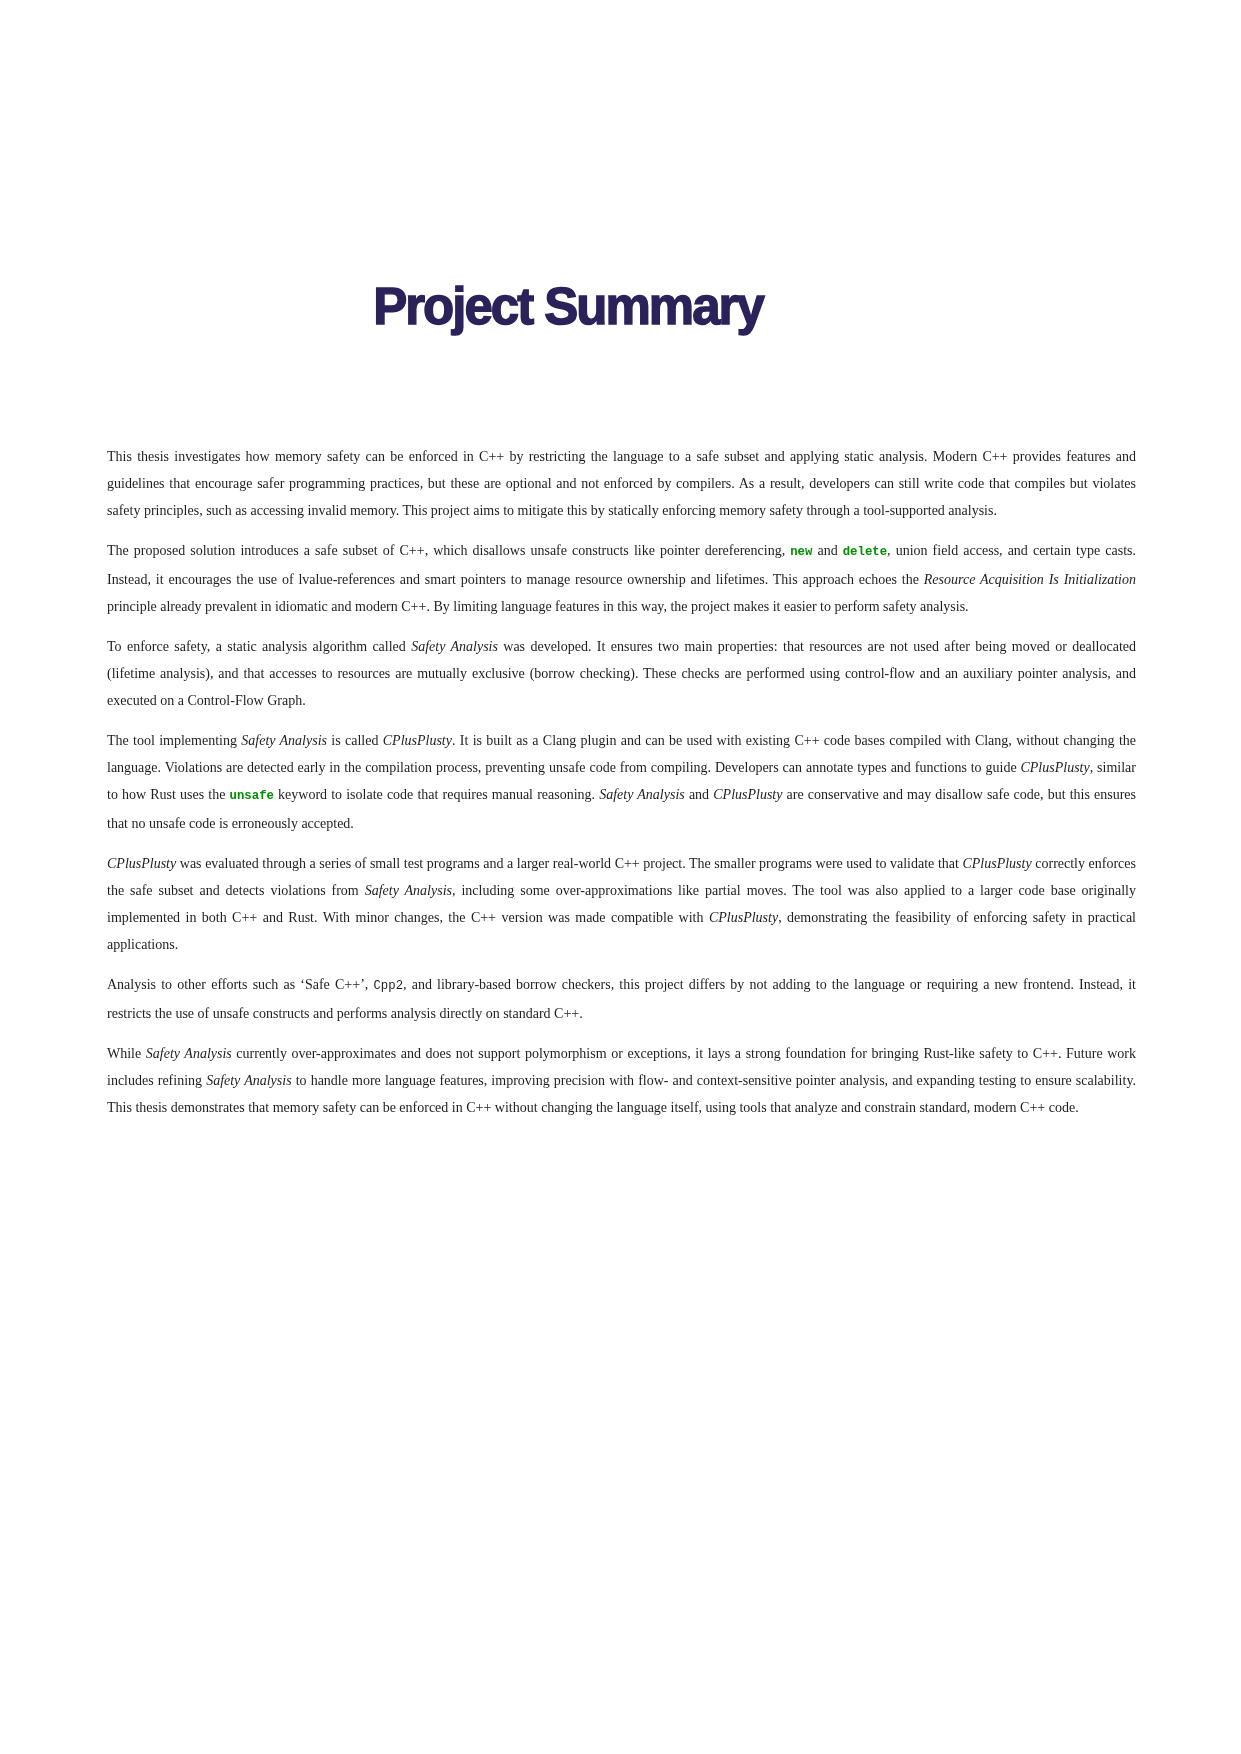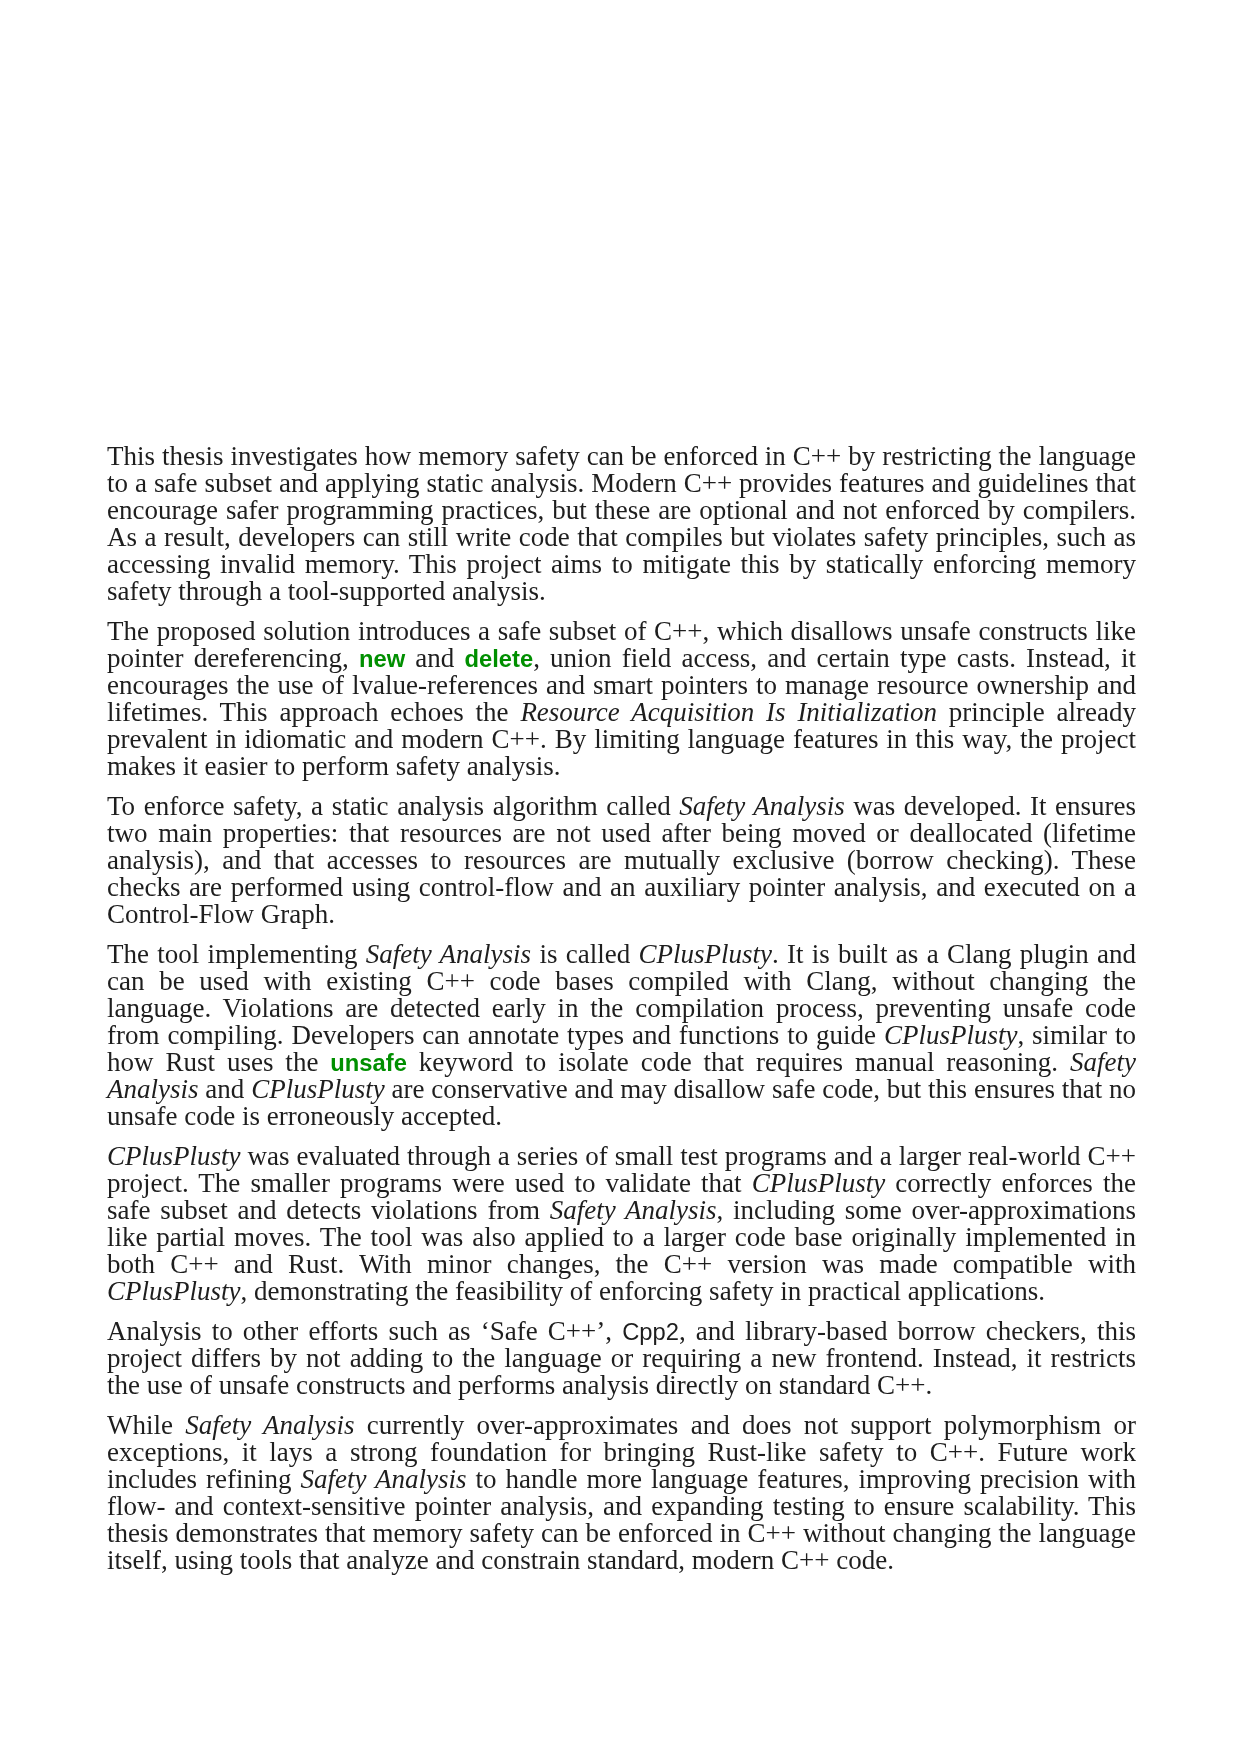--- a/index.html
+++ b/index.html
@@ -29,40 +29,41 @@
   }
   .content {
     position: absolute;
     left: 107px;
     top: 443px;
     width: 1029px;
   }
   p.para {
     margin: 0 0 13px 0;
     font-family: "Liberation Serif", "DejaVu Serif", serif;
-    font-size: 27px;
+    font-size: 14px;
     line-height: 27px;
     text-align: justify;
     color: #1e1e1e;
   }
   .r-plain { font-style: normal; }
   .r-italic { font-style: italic; margin-top: 12px; }
   .r-code, .r-kw {
-    font-family: Liberation Sans, sans-serif;
+    font-family: Liberation Mono, monospace;
     font-size: 0.88em;
   }
   .r-kw {
     color: var(--kw-green, #008f00);
     font-weight: bold;
   }
 </style>
 </head>
 <body>
 
 <div class="page">
+  <h1 class="title">Project Summary</h1>
   <div class="content" id="content">
       <p class="para"><span class="r-plain">This thesis investigates how memory safety can be enforced in C++ by restricting the language to a safe subset and applying static analysis. Modern C++ provides features and guidelines that encourage safer programming practices, but these are optional and not enforced by compilers. As a result, developers can still write code that compiles but violates safety principles, such as accessing invalid memory. This project aims to mitigate this by statically enforcing memory safety through a tool-supported analysis.</span></p>
       <p class="para"><span class="r-plain">The proposed solution introduces a safe subset of C++, which disallows unsafe constructs like pointer dereferencing, </span><span class="r-kw">new</span><span class="r-plain"> and </span><span class="r-kw">delete</span><span class="r-plain">, union field access, and certain type casts. Instead, it encourages the use of lvalue-references and smart pointers to manage resource ownership and lifetimes. This approach echoes the </span><span class="r-italic">Resource Acquisition Is Initialization</span><span class="r-plain"> principle already prevalent in idiomatic and modern C++. By limiting language features in this way, the project makes it easier to perform safety analysis.</span></p>
       <p class="para"><span class="r-plain">To enforce safety, a static analysis algorithm called </span><span class="r-italic">Safety Analysis</span><span class="r-plain"> was developed. It ensures two main properties: that resources are not used after being moved or deallocated (lifetime analysis), and that accesses to resources are mutually exclusive (borrow checking). These checks are performed using control-flow and an auxiliary pointer analysis, and executed on a Control-Flow Graph.</span></p>
       <p class="para"><span class="r-plain">The tool implementing </span><span class="r-italic">Safety Analysis</span><span class="r-plain"> is called </span><span class="r-italic">CPlusPlusty</span><span class="r-plain">. It is built as a Clang plugin and can be used with existing C++ code bases compiled with Clang, without changing the language. Violations are detected early in the compilation process, preventing unsafe code from compiling. Developers can annotate types and functions to guide </span><span class="r-italic">CPlusPlusty</span><span class="r-plain">, similar to how Rust uses the </span><span class="r-kw">unsafe</span><span class="r-plain"> keyword to isolate code that requires manual reasoning. </span><span class="r-italic">Safety Analysis</span><span class="r-plain"> and </span><span class="r-italic">CPlusPlusty</span><span class="r-plain"> are conservative and may disallow safe code, but this ensures that no unsafe code is erroneously accepted.</span></p>
       <p class="para"><span class="r-italic">CPlusPlusty</span><span class="r-plain"> was evaluated through a series of small test programs and a larger real-world C++ project. The smaller programs were used to validate that </span><span class="r-italic">CPlusPlusty</span><span class="r-plain"> correctly enforces the safe subset and detects violations from </span><span class="r-italic">Safety Analysis</span><span class="r-plain">, including some over-approximations like partial moves. The tool was also applied to a larger code base originally implemented in both C++ and Rust. With minor changes, the C++ version was made compatible with </span><span class="r-italic">CPlusPlusty</span><span class="r-plain">, demonstrating the feasibility of enforcing safety in practical applications.</span></p>
       <p class="para"><span class="r-plain">Analysis to other efforts such as ‘Safe C++’, </span><span class="r-code">Cpp2</span><span class="r-plain">, and library-based borrow checkers, this project differs by not adding to the language or requiring a new frontend. Instead, it restricts the use of unsafe constructs and performs analysis directly on standard C++.</span></p>
       <p class="para"><span class="r-plain">While </span><span class="r-italic">Safety Analysis</span><span class="r-plain"> currently over-approximates and does not support polymorphism or exceptions, it lays a strong foundation for bringing Rust-like safety to C++. Future work includes refining </span><span class="r-italic">Safety Analysis</span><span class="r-plain"> to handle more language features, improving precision with flow- and context-sensitive pointer analysis, and expanding testing to ensure scalability. This thesis demonstrates that memory safety can be enforced in C++ without changing the language itself, using tools that analyze and constrain standard, modern C++ code.</span></p>
     </div>
 </div>

